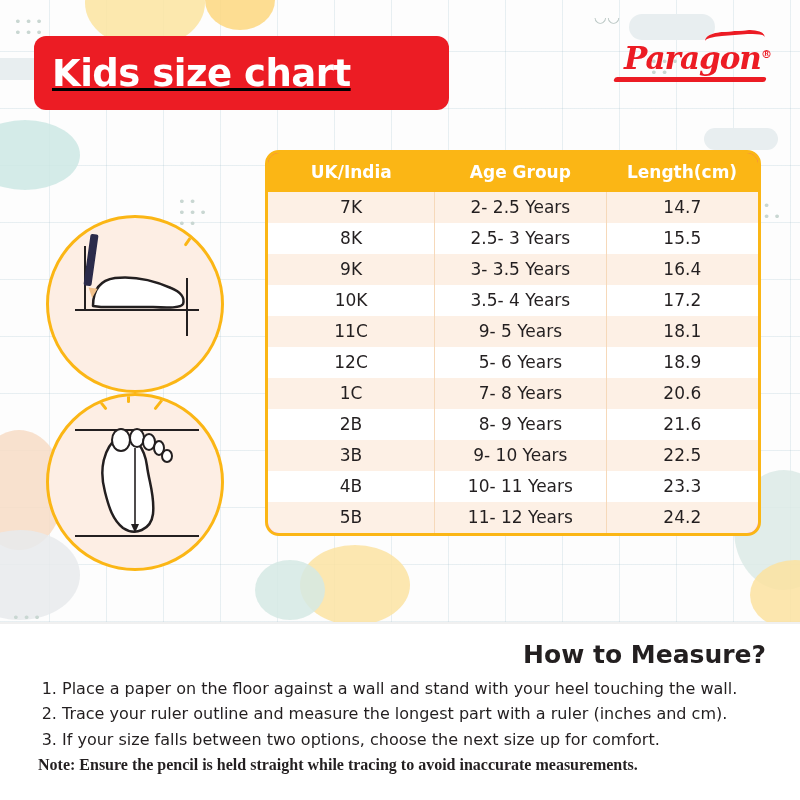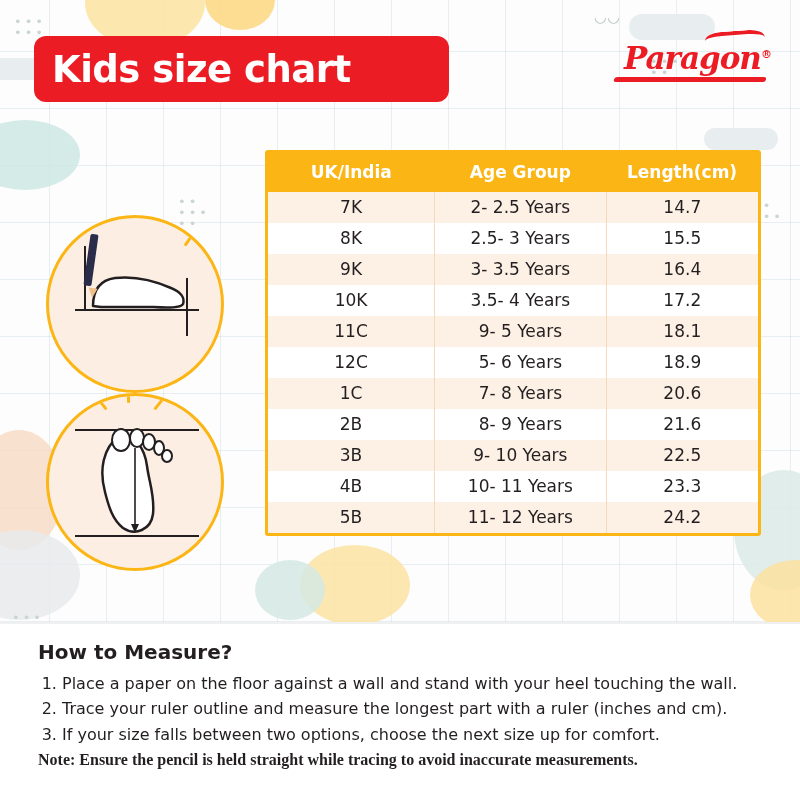--- a/index.html
+++ b/index.html
@@ -64,27 +64,28 @@
     font-size: 15px;
     font-family: "DejaVu Sans", sans-serif;
   }
 
   
   .title-badge {
     position: absolute;
     left: 34px;
     top: 36px;
     width: 415px;
-    height: 66px;
+    height: 74px;
     background: #ec1c24;
     border-radius: 12px;
     display: flex;
     align-items: center;
     padding-left: 18px;
     box-sizing: border-box;
+    text-decoration: underline;
   }
   .title-badge .title-text {
     color: #ffffff;
     font-size: 37px;
     font-weight: bold;
     letter-spacing: -0.5px;
     font-family: "DejaVu Sans", sans-serif;
   }
 
   .brand {
@@ -151,21 +152,21 @@
     border-radius: 2px;
   }
 
   
   .table-wrap {
     position: absolute;
     left: 265px;
     top: 150px;
     width: 490px;
     border: 3px solid #fbb615;
-    border-radius: 3px;
+    border-radius: 14px;
     overflow: hidden;
     background: #ec4899;
   }
   table {
     border-collapse: collapse;
     width: 100%;
     font-family: "DejaVu Sans", sans-serif;
   }
   thead th {
     background: #fbb615;
@@ -196,24 +197,25 @@
     right: 0;
     bottom: 0;
     height: 178px;
     background: #ffffff;
     border-top: 2px solid #f0f0f0;
     box-sizing: border-box;
     padding: 16px 34px 0 38px;
   }
   .footer h3 {
     margin: 0 0 4px 0;
-    font-size: 20px;
+    font-size: 25px;
     color: #231f20;
     font-family: "DejaVu Sans", sans-serif;
     font-weight: bold;
+    text-align: right;
   }
   .footer ol {
     margin: 7px 0 0 2px;
     padding-left: 22px;
   }
   .footer li {
     font-size: 16px;
     color: #231f20;
     line-height: 1.58;
     font-family: "DejaVu Sans", sans-serif;

